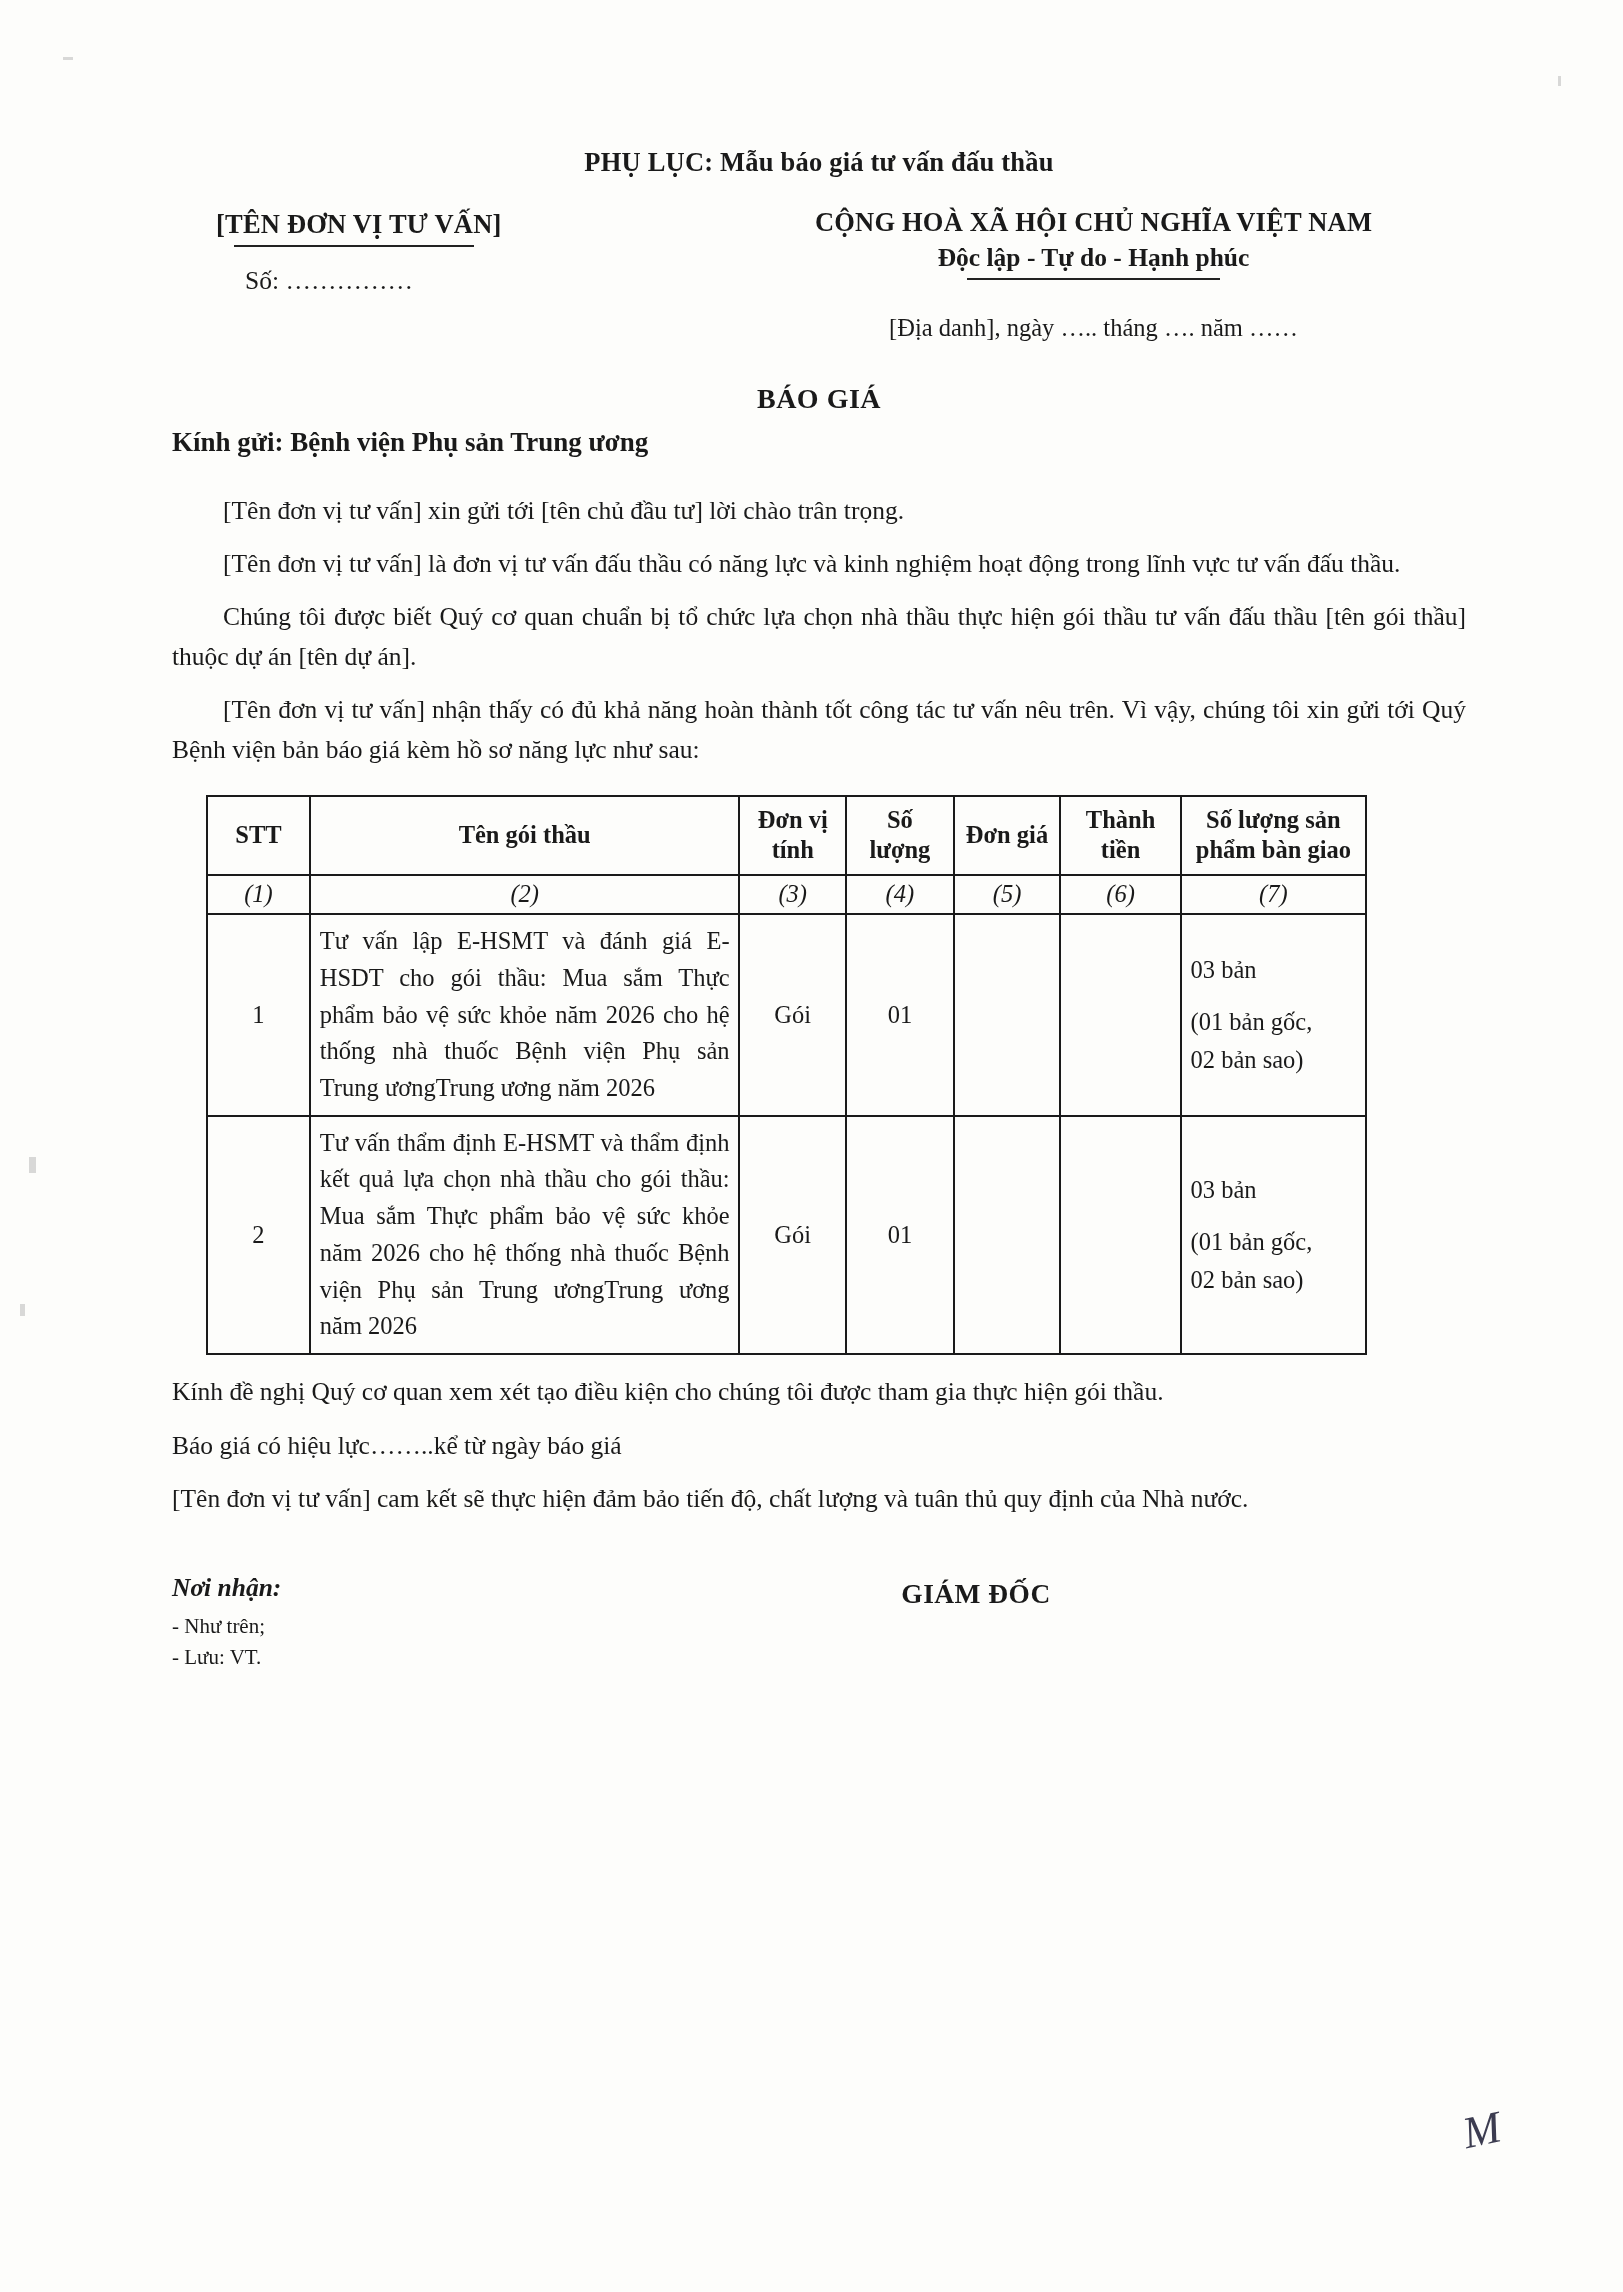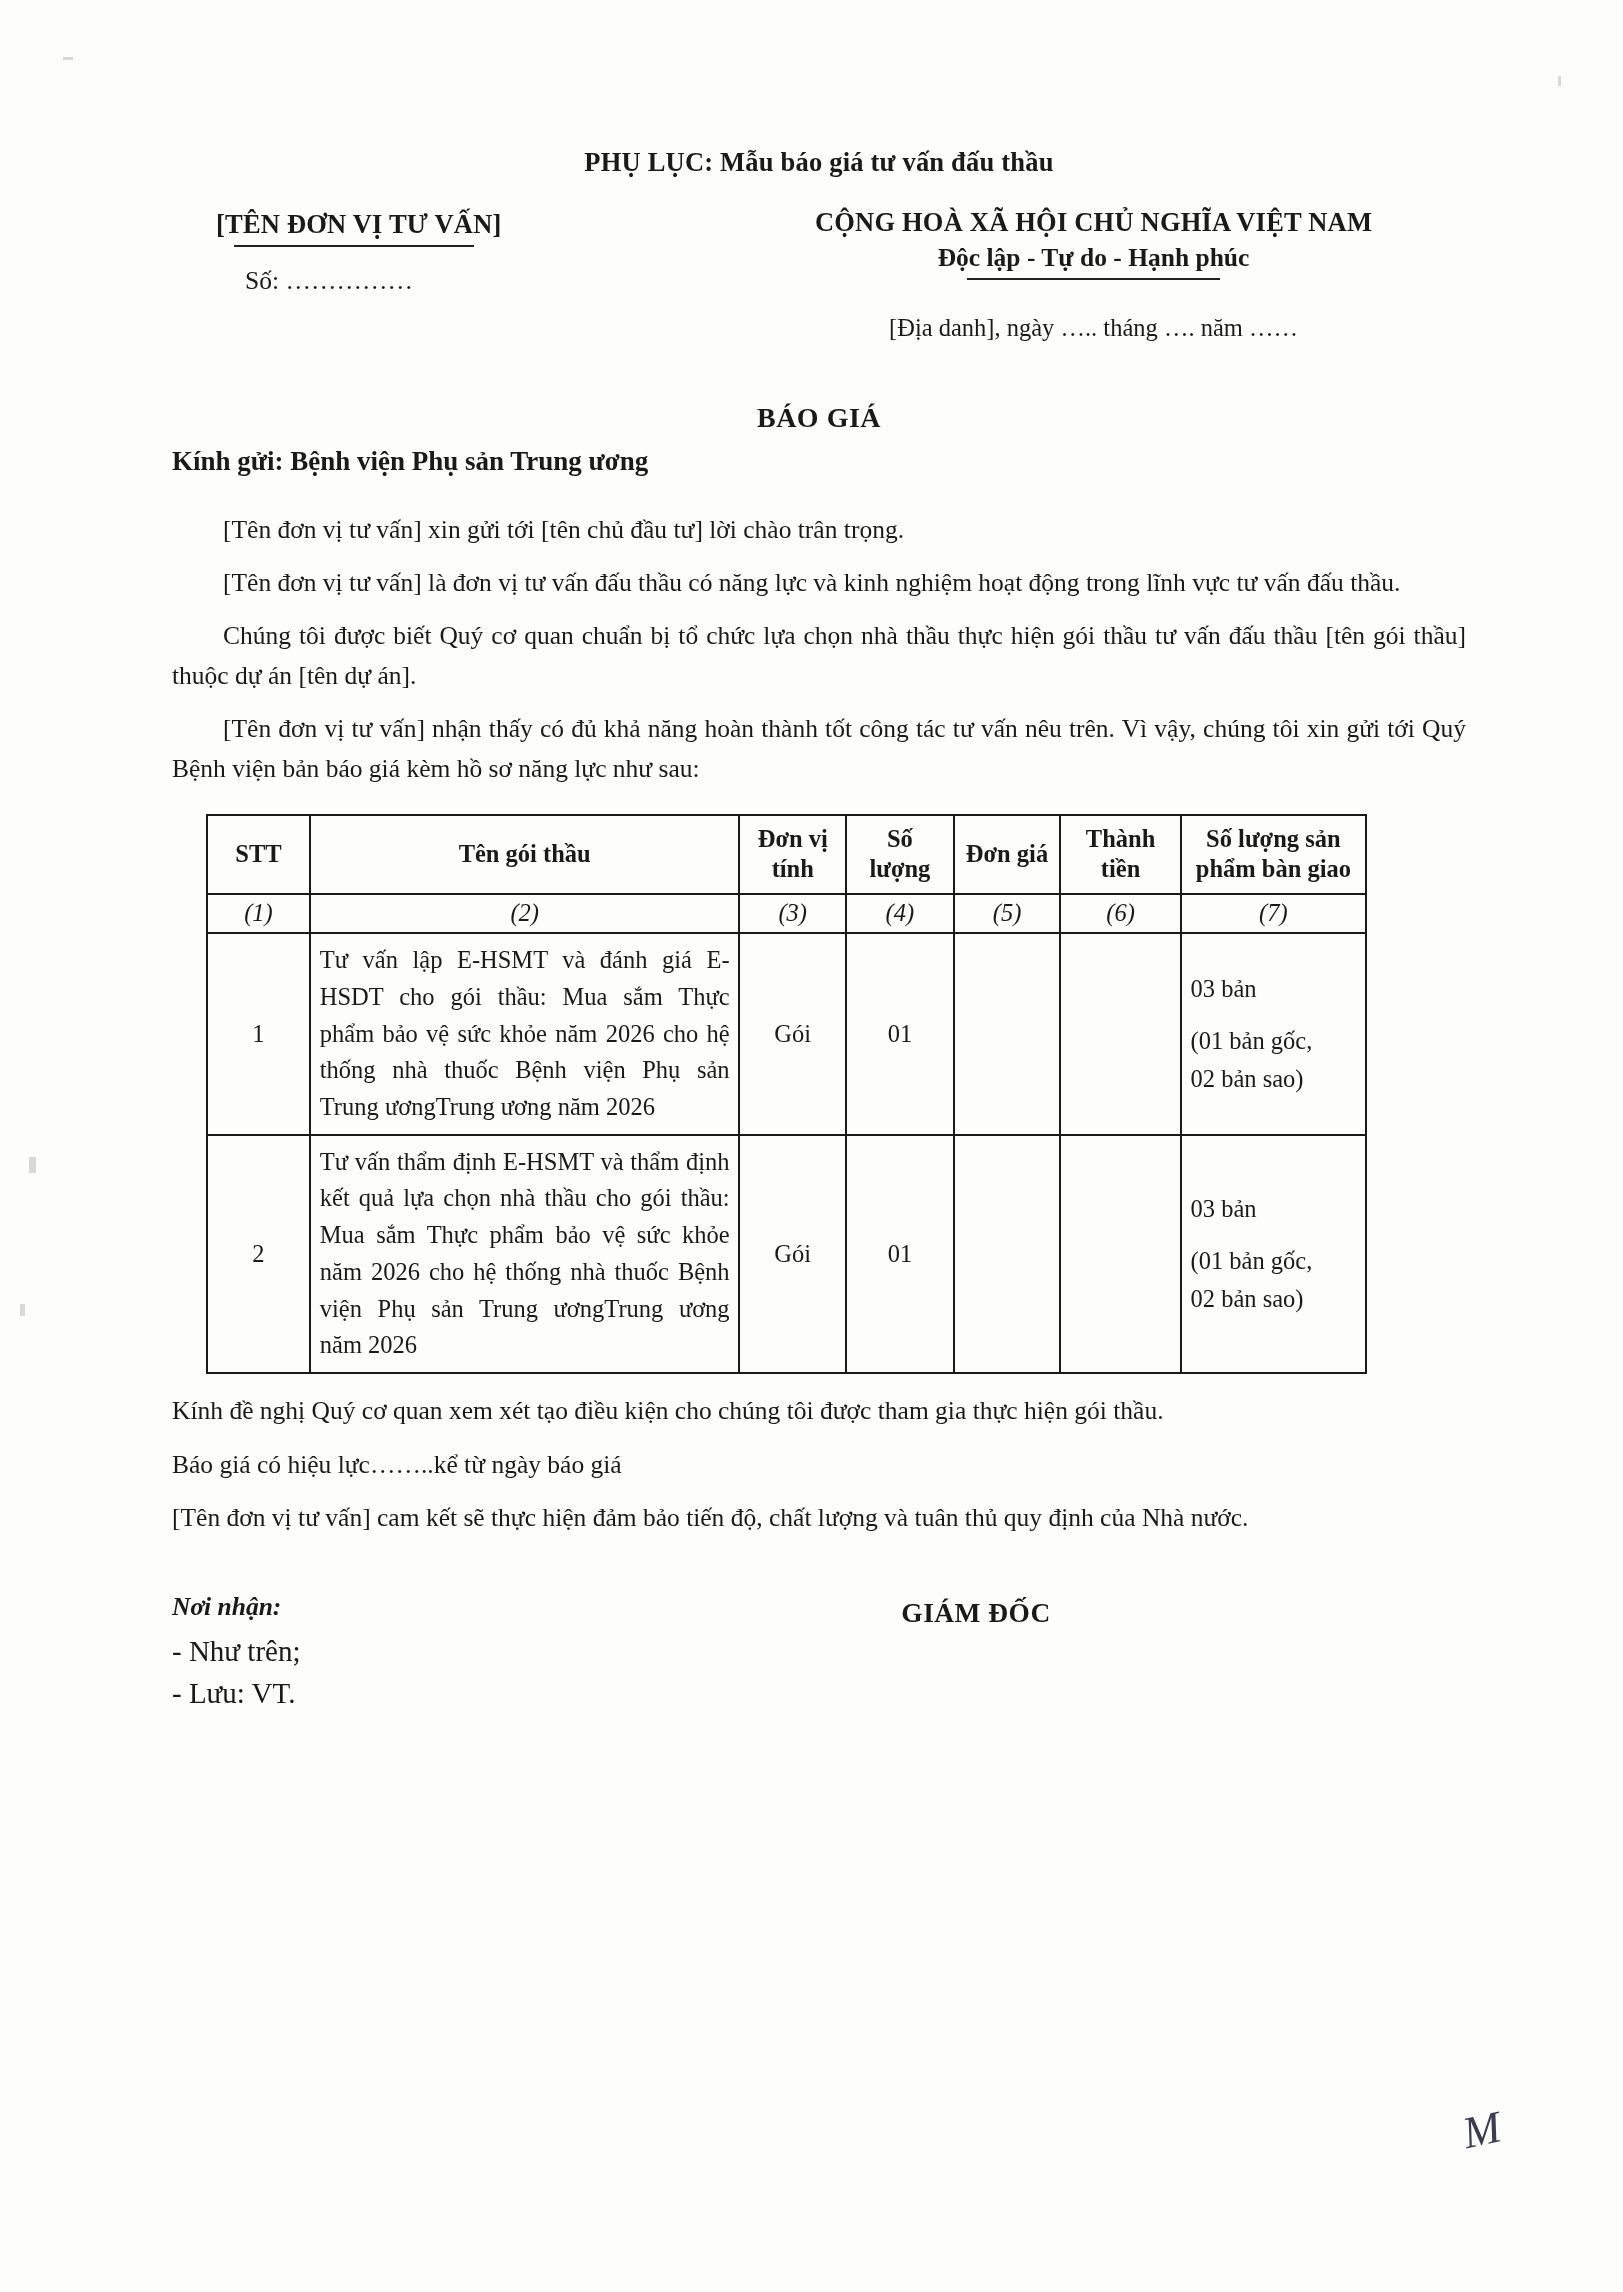--- a/index.html
+++ b/index.html
@@ -95,21 +95,21 @@
     background: #222;
   }
   .place-date {
     font-size: 24.5px;
     margin-top: 41px;
   }
   .bao-gia {
     text-align: center;
     font-size: 28px;
     font-weight: bold;
-    margin-top: 60px;
+    margin-top: 41px;
     letter-spacing: 0.5px;
   }
   .kinh-gui {
     text-align: left;
     font-size: 27px;
     font-weight: bold;
     margin-top: 11.8px;
     margin-bottom: 33px;
   }
 
@@ -178,21 +178,21 @@
     width: 549px;
     font-size: 23.5px;
   }
   .recipients .rtitle {
     font-weight: bold;
     font-style: italic;
     font-size: 25.5px;
     margin-bottom: 7.8px;
   }
   .recipients .rline {
-    font-size: 29px;
+    font-size: 21px;
     line-height: 1.45;
   }
   .director {
     width: 510px;
     text-align: center;
     font-size: 27.4px;
     font-weight: bold;
     letter-spacing: 0.5px;
     padding-top: 5.9px;
   }

